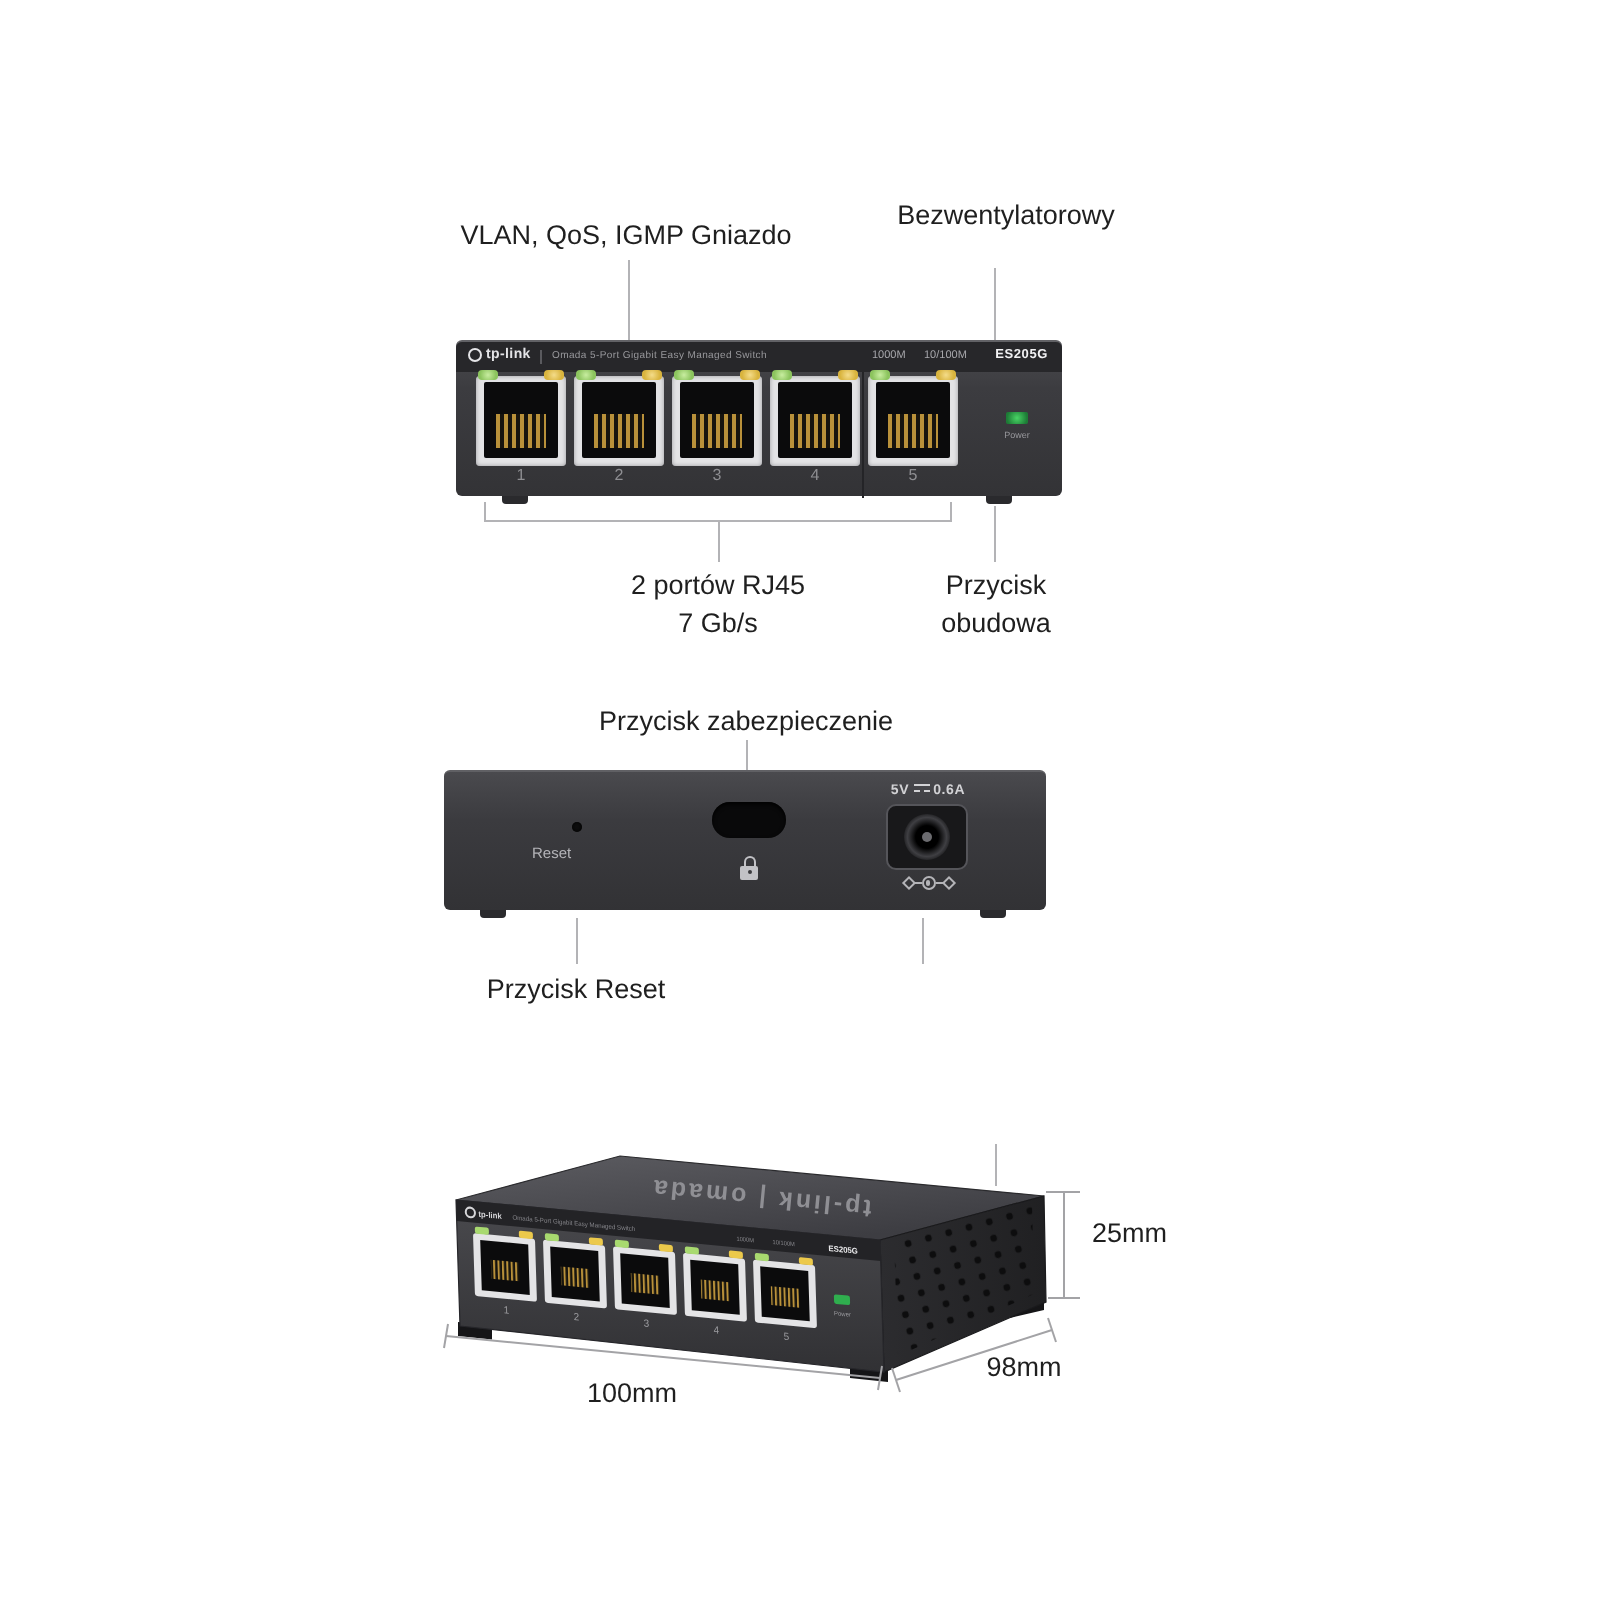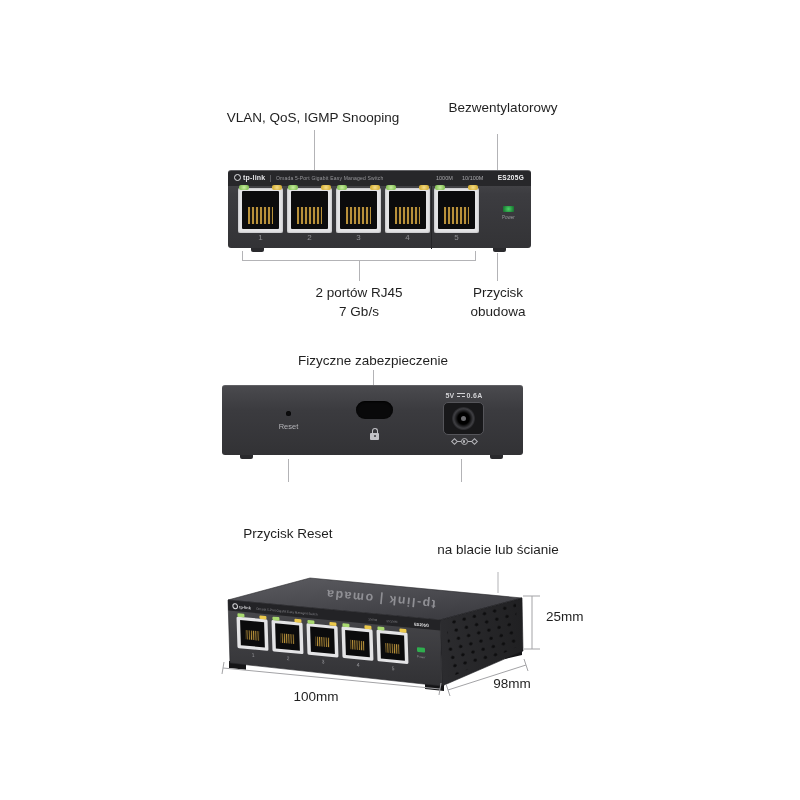--- a/index.html
+++ b/index.html
@@ -41,21 +41,21 @@
   .pwr-label{position:absolute;left:266px;top:44px;width:29px;text-align:center;
     font-size:4.5px;color:#98989c;}
   .foot{position:absolute;height:4px;width:13px;background:#2a2a2d;border-radius:0 0 2px 2px;}
 
   
   .sw-back{position:absolute;left:222px;top:385px;width:301px;height:70px;
     background:linear-gradient(180deg,#4a4a4e 0%,#3b3b3f 35%,#323235 100%);
     border-radius:3px;border-top:1px solid #606064;box-sizing:border-box;}
   .reset-hole{position:absolute;left:64px;top:25px;width:5px;height:5px;border-radius:50%;
     background:#0e0e0f;box-shadow:0 0 2px #000 inset;}
-  .reset-label{position:absolute;left:44px;top:36px;width:45px;text-align:center;
+  .reset-label{position:absolute;left:44px;top:36px;width:45px;
     font-size:7.5px;color:#b4b4b8;}
   .kslot{position:absolute;left:134px;top:15px;width:37px;height:18px;background:#09090a;
     border-radius:9px;box-shadow:inset 0 1px 2px #000;}
   .lock{position:absolute;left:148px;top:42px;width:10px;}
   .lock-shackle{width:6px;height:5px;border:1.5px solid #c2c2c6;border-bottom:none;
     border-radius:4px 4px 0 0;margin:0 auto;box-sizing:border-box;}
   .lock-body{width:9px;height:7px;background:#c2c2c6;border-radius:1px;position:relative;}
   .lock-body::after{content:"";position:absolute;left:3.5px;top:2px;width:2px;height:2px;
     border-radius:50%;background:#3a3a3e;}
   .vlabel{position:absolute;left:206px;top:6px;width:72px;text-align:center;font-size:7px;
@@ -79,21 +79,21 @@
   .pol-dot{width:2.5px;height:2.5px;border-radius:50%;background:#b4b4b8;}
 
   svg{font-family:"Liberation Sans",sans-serif;}
   .dim-text{font-size:13.5px;fill:#1f1f1f;}
 </style>
 </head>
 <body>
 
 <div id="canvas">
 
-  <div class="ann" style="left:193px;top:108px;width:240px;">VLAN, QoS, IGMP Snooping</div>
+  <div class="ann" style="left:193px;top:108px;width:240px;">VLAN, QoS, IGMP Gniazdo</div>
   <div class="ann" style="left:413px;top:98px;width:180px;">
     <div>Bezwentylatorowy</div>
   </div>
   <div class="cline" style="left:314px;top:130px;height:40px;"></div>
   <div class="cline" style="left:497px;top:134px;height:36px;"></div>
 
   <div class="sw-front">
     <div class="fp-strip">
       <span class="fp-logo">
         <span class="logo-dot"></span>
@@ -165,21 +165,21 @@
 
   <div class="ann" style="left:278px;top:283px;width:162px;">
     <div>2 portów RJ45</div>
     <div>7 Gb/s</div>
   </div>
   <div class="ann" style="left:438px;top:283px;width:120px;">
     <div>Przycisk</div>
     <div>obudowa</div>
   </div>
 
-  <div class="ann" style="left:273px;top:351px;width:200px;">Fizyczne zabezpieczenie</div>
+  <div class="ann" style="left:273px;top:351px;width:200px;">Przycisk zabezpieczenie</div>
   <div class="cline" style="left:373px;top:370px;height:31px;"></div>
 
   <div class="sw-back">
     <div class="reset-hole"></div>
     <div class="reset-label">Reset</div>
     <div class="kslot"></div>
     <div class="lock">
       <div class="lock-shackle"></div>
       <div class="lock-body"></div>
     </div>
@@ -199,24 +199,23 @@
         </span>
         <span class="pol-dash"></span>
         <span class="pol-diamond"></span>
     </div>
     <div class="foot" style="left:18px;bottom:-4px;"></div>
     <div class="foot" style="left:268px;bottom:-4px;"></div>
   </div>
 
   <div class="cline" style="left:288px;top:459px;height:23px;"></div>
   <div class="cline" style="left:461px;top:459px;height:23px;"></div>
-  <div class="ann" style="left:208px;top:485px;width:160px;margin-top:39px;">Przycisk Reset</div>
+  <div class="ann" style="left:208px;top:485px;width:160px;">Przycisk Reset</div>
 
   <div class="ann" style="left:398px;top:540px;width:200px;">
-    <div>na blacie lub ścianie</div>
   </div>
 
   <svg width="800" height="800" viewBox="0 0 800 800" style="position:absolute;left:0;top:0;">
     <defs>
       <linearGradient id="gradTop" x1="0" y1="0" x2="0.6" y2="1">
         <stop offset="0" stop-color="#5c5c61"></stop>
           <stop offset="1" stop-color="#3d3d42"></stop>
       </linearGradient>
       <linearGradient id="gradFront" x1="0" y1="0" x2="0" y2="1">
         <stop offset="0" stop-color="#4a4a4e"></stop>

